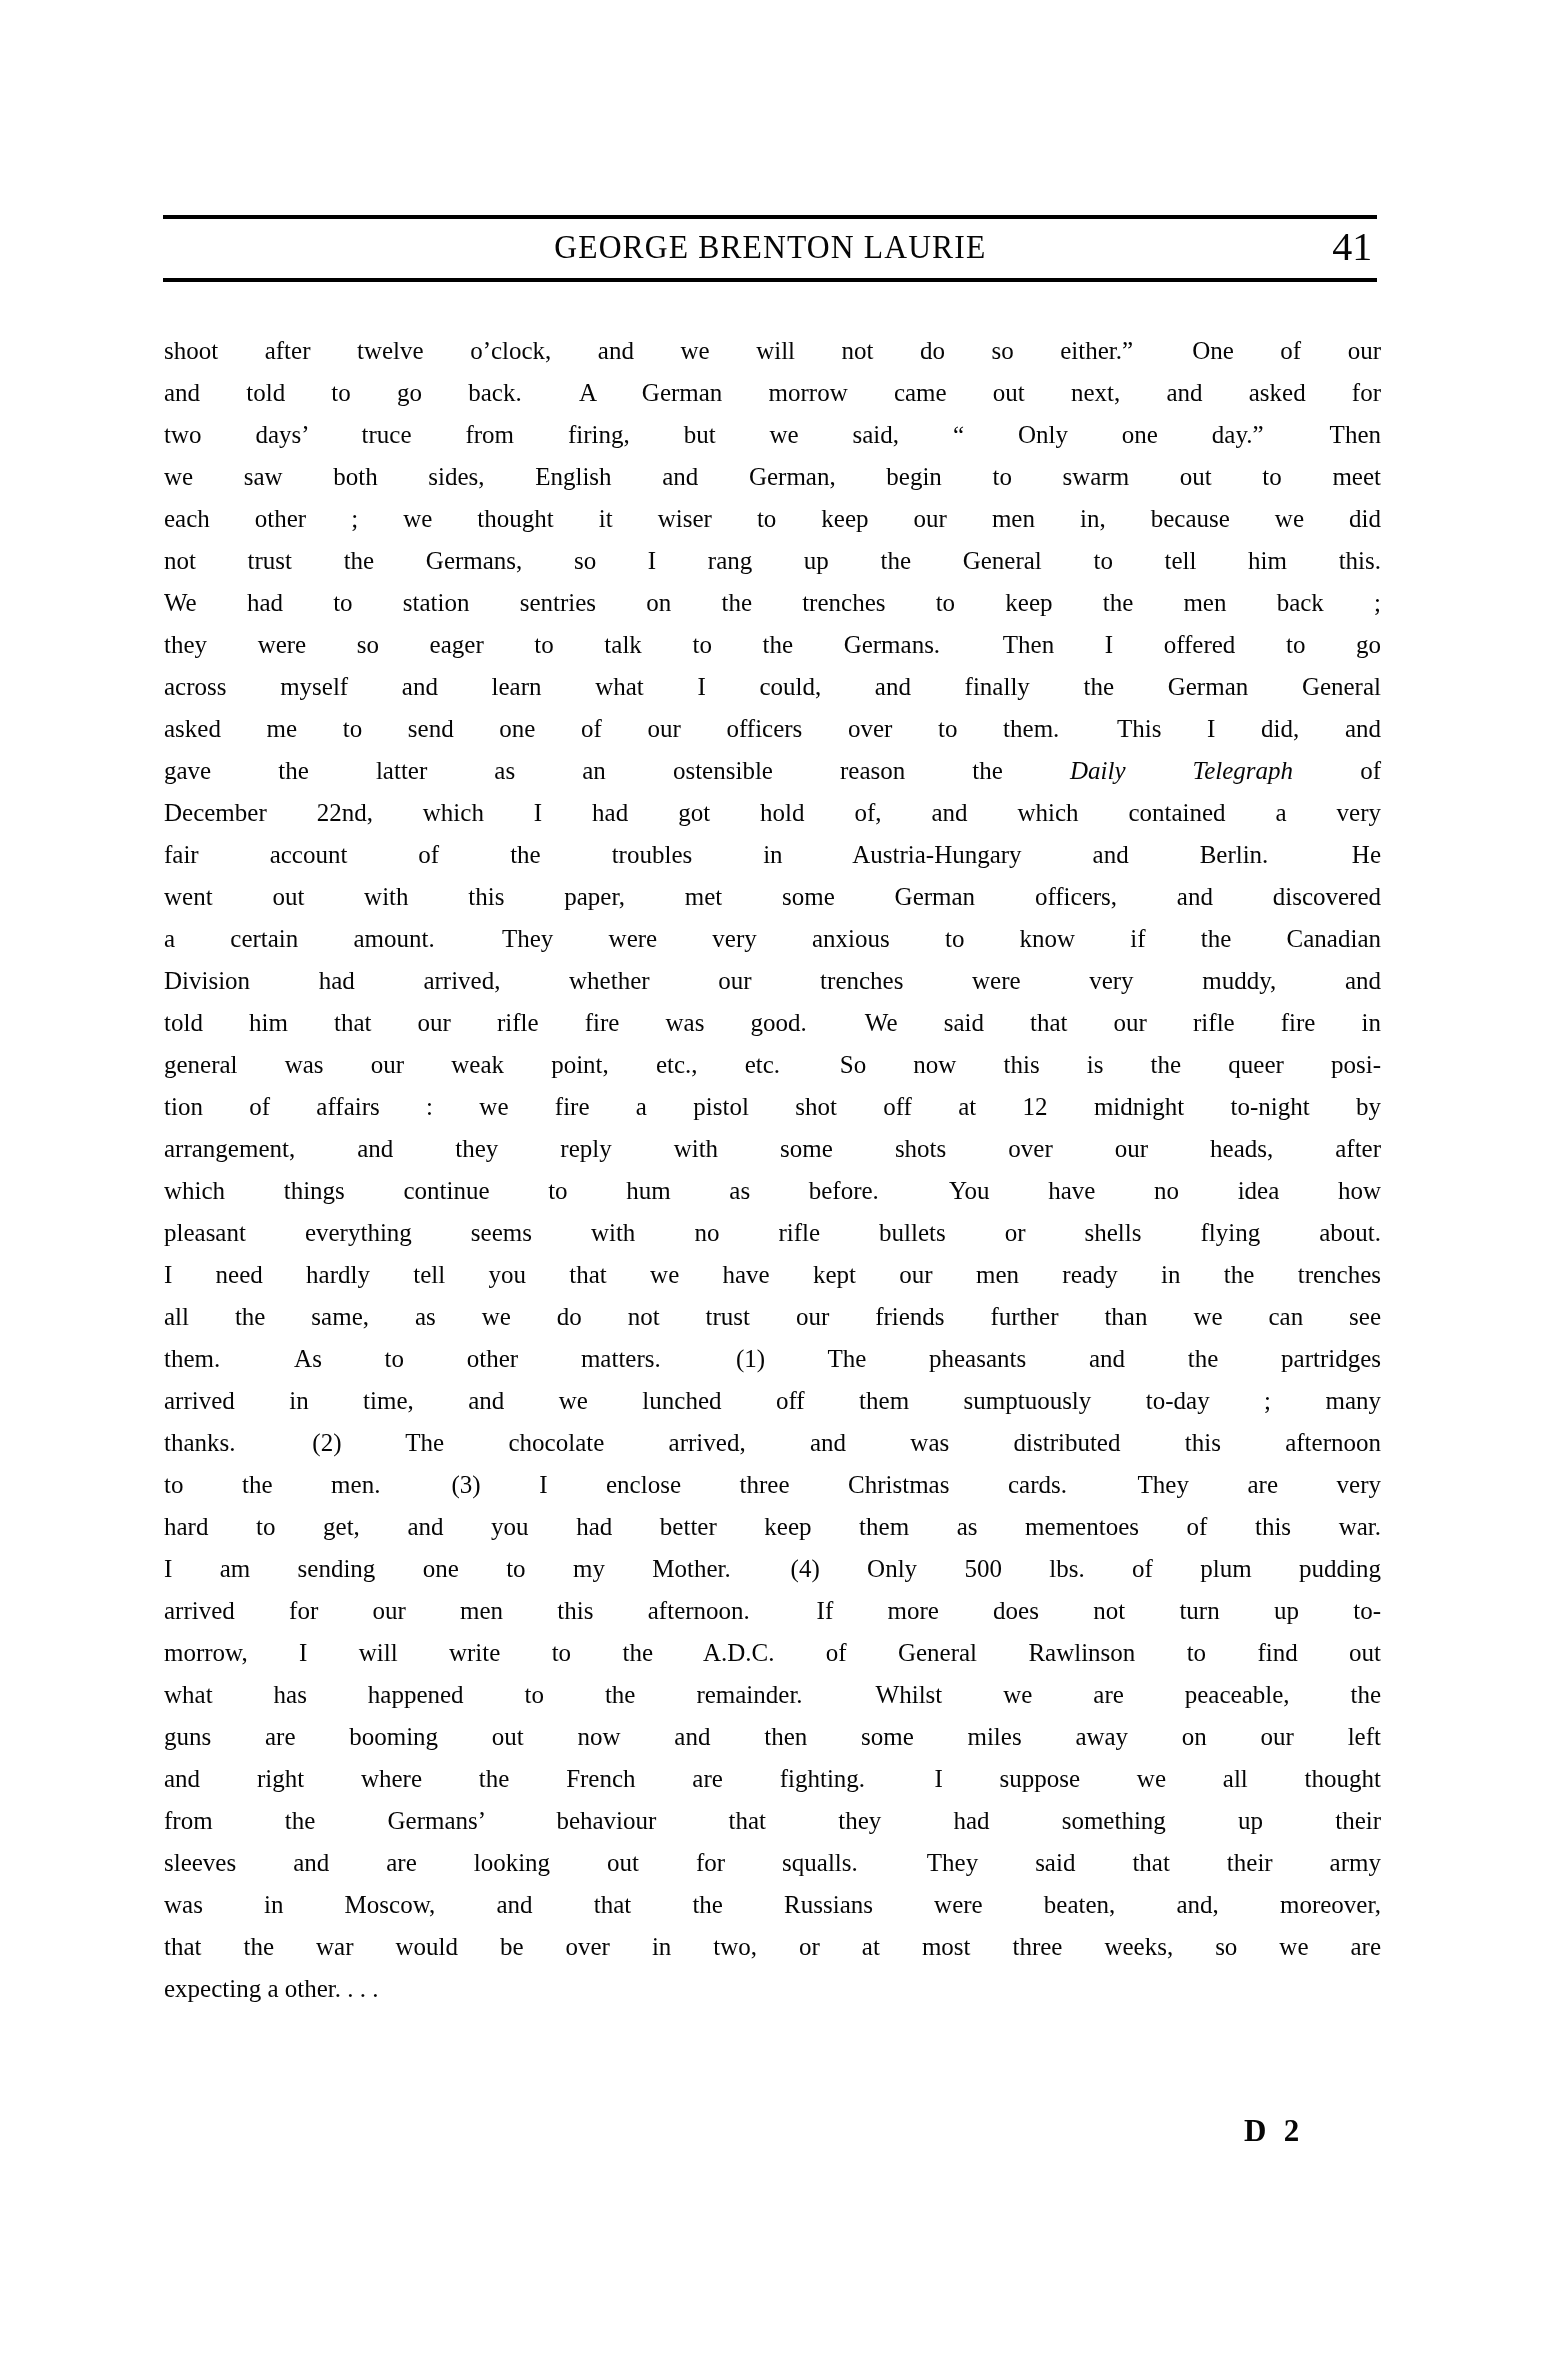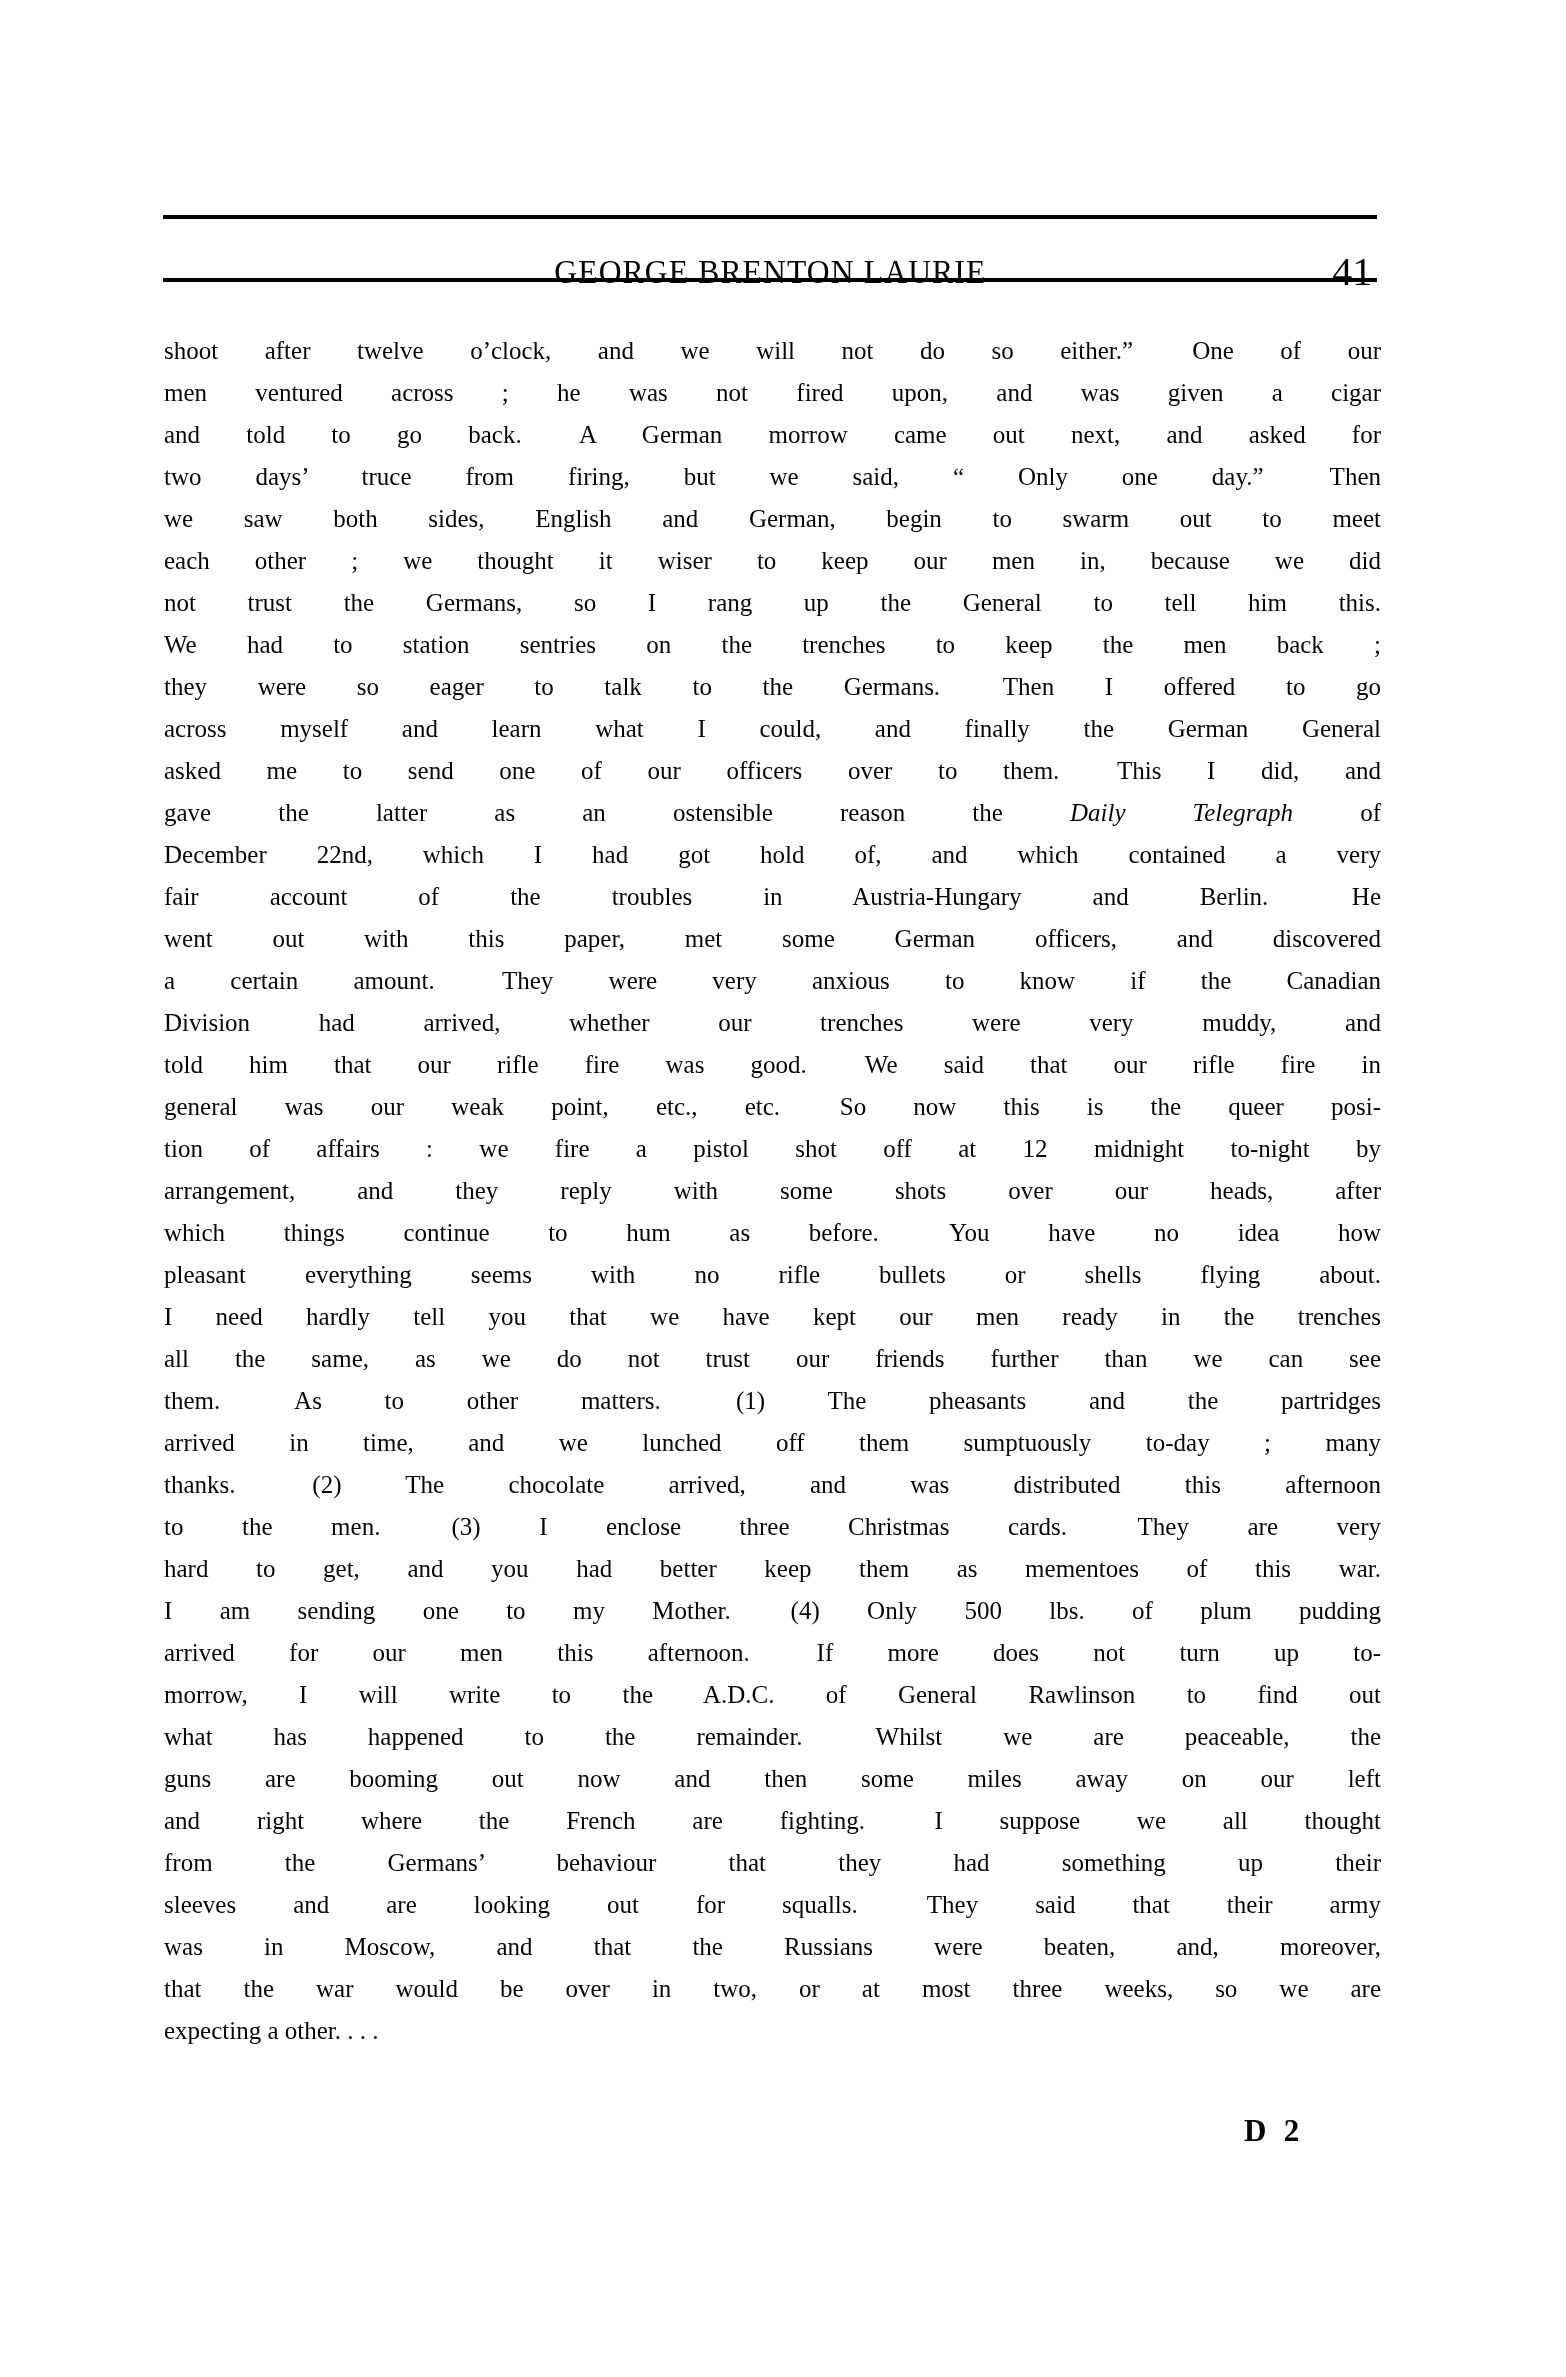--- a/index.html
+++ b/index.html
@@ -25,21 +25,20 @@
   }
   .rule-top { top: 215px; }
   .rule-bottom { top: 278px; }
   .header-row {
     position: absolute;
     left: 163px;
     top: 224px;
     width: 1214px;
     height: 46px;
     text-align: center;
-    margin-top: 25px;
   }
   .running-head {
     display: inline-block;
     font-size: 34px;
     line-height: 46px;
     letter-spacing: 1.2px;
     transform: scaleX(0.93);
     transform-origin: 50% 50%;
     white-space: nowrap;
   }
@@ -85,21 +84,20 @@
 
   <div class="header-row">
     <span class="running-head">GEORGE BRENTON LAURIE</span>
     <span class="page-number">41</span>
   </div>
 
   <div class="rule rule-bottom"></div>
 
   <div class="body-text">
       <div class="line"><span>shoot after twelve o’clock, and we will not do so either.”  One of our</span></div>
-      <div class="line"><span>men ventured across ; he was not fired upon, and was given a cigar</span></div>
       <div class="line"><span>and told to go back.  A German morrow came out next, and asked for</span></div>
       <div class="line"><span>two days’ truce from firing, but we said, “ Only one day.”  Then</span></div>
       <div class="line"><span>we saw both sides, English and German, begin to swarm out to meet</span></div>
       <div class="line"><span>each other ; we thought it wiser to keep our men in, because we did</span></div>
       <div class="line"><span>not trust the Germans, so I rang up the General to tell him this.</span></div>
       <div class="line"><span>We had to station sentries on the trenches to keep the men back ;</span></div>
       <div class="line"><span>they were so eager to talk to the Germans.  Then I offered to go</span></div>
       <div class="line"><span>across myself and learn what I could, and finally the German General</span></div>
       <div class="line"><span>asked me to send one of our officers over to them.  This I did, and</span></div>
       <div class="line"><span>gave the latter as an ostensible reason the </span><span class="italic">Daily Telegraph</span><span> of</span></div>

